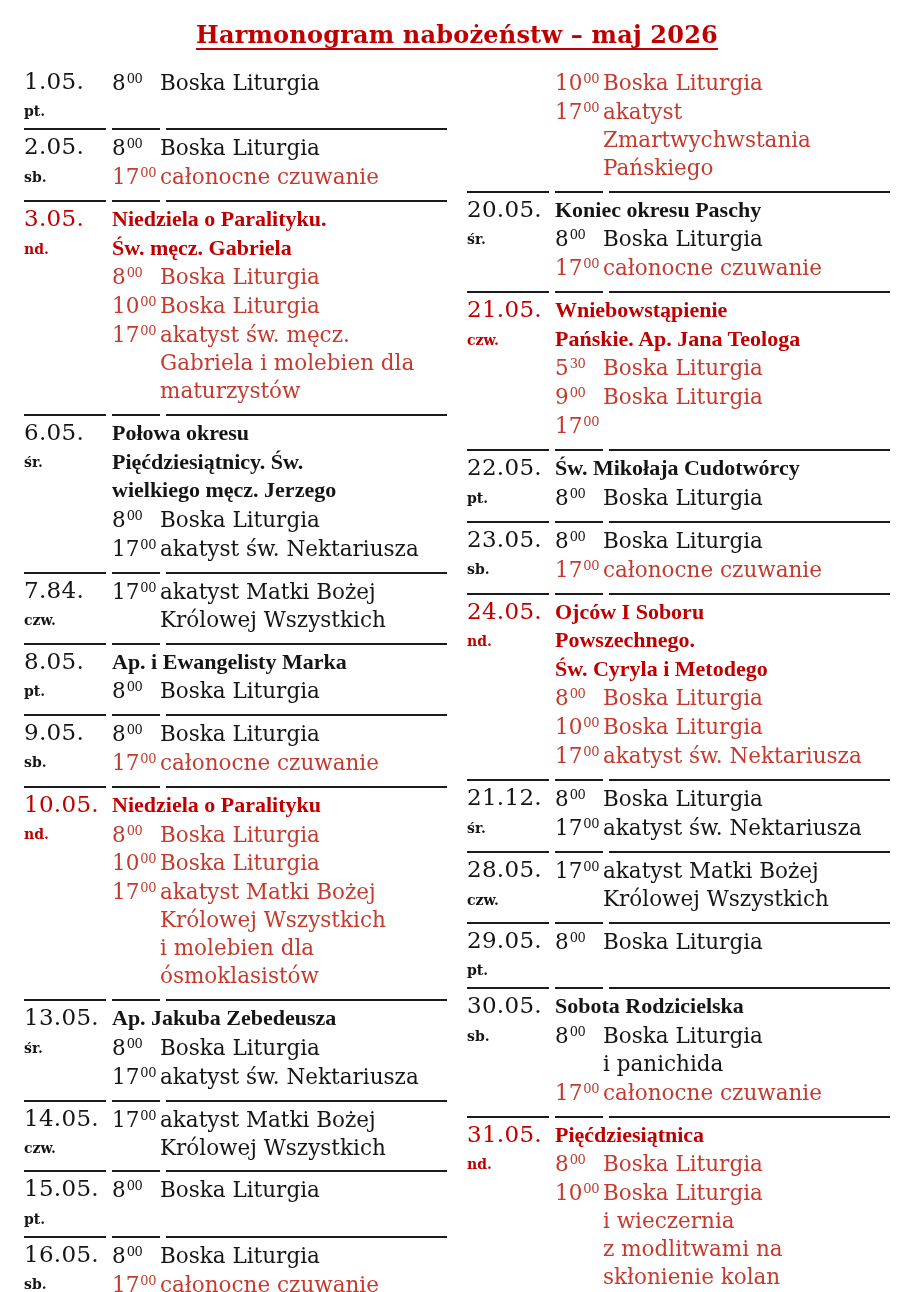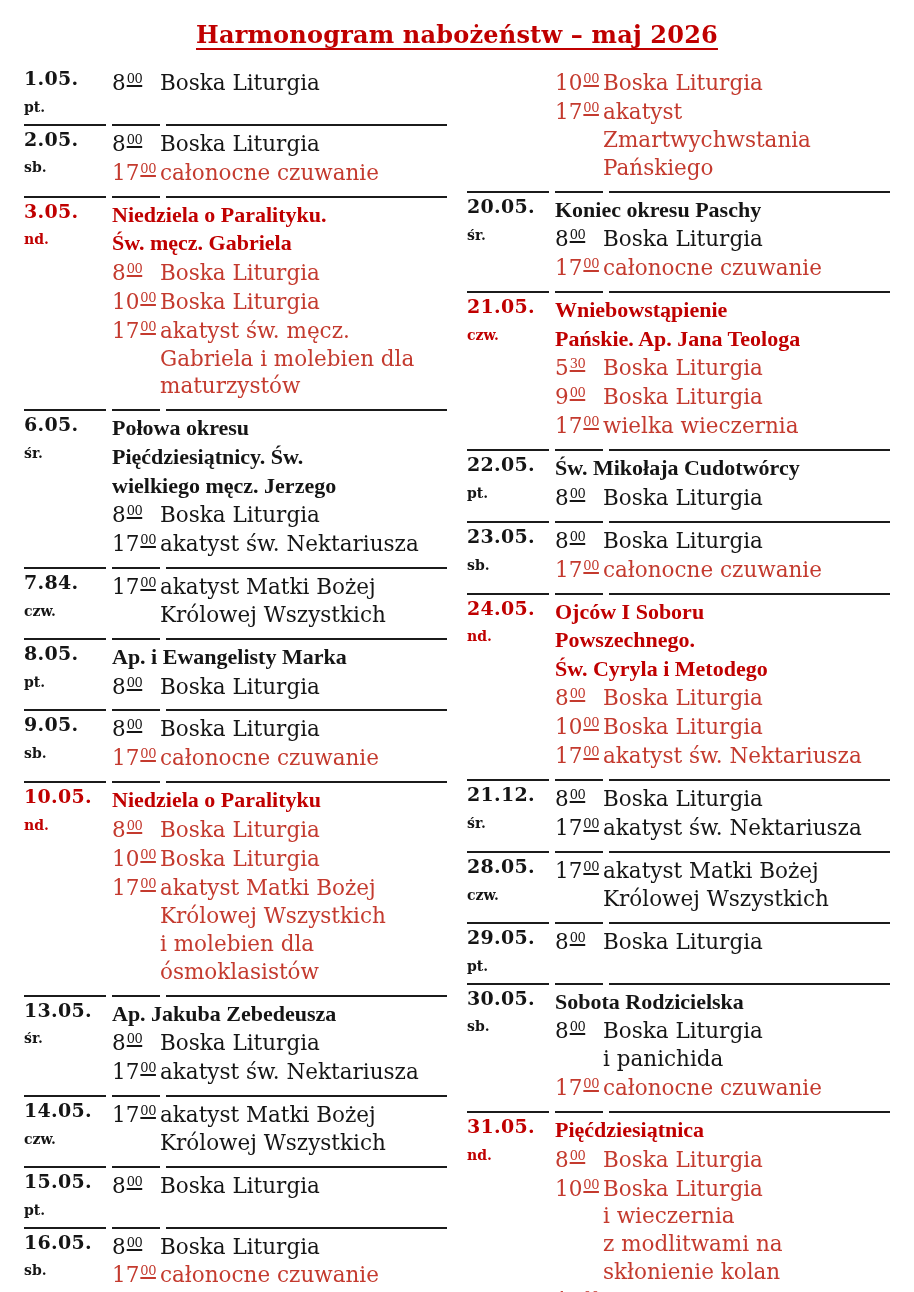--- a/index.html
+++ b/index.html
@@ -27,29 +27,29 @@
   .col{width:423px;flex:0 0 423px;}
   .row{position:relative;display:flex;padding:5px 0 8px 0;}
   .row.bordered::before{
     content:"";position:absolute;left:0;right:0;top:0;height:2px;
     background:linear-gradient(to right,
       var(--rule_black) 0 82px, transparent 82px 88px,
       var(--rule_black) 88px 136px, transparent 136px 142px,
       var(--rule_black) 142px 100%);
   }
   .datecell{flex:0 0 82px;margin-right:6px;}
-  .date{font-weight:700;font-size:19px;line-height:1.15;letter-spacing:.3px;}
+  .date{font-weight:400;font-size:23px;line-height:1.15;letter-spacing:.3px;}
   .day{font-weight:700;font-size:14px;line-height:1.2;margin-top:9px;}
   .content{flex:1;min-width:0;}
   .event-title{font-weight:700;font-size:22px;line-height:1.3;white-space:pre-line;margin-bottom:1px;font-family:Liberation Serif, serif;}
   .svc{display:flex;font-size:21.5px;line-height:1.3;margin:1px 0;}
   .time{flex:0 0 48px;white-space:nowrap;}
   .sup{
     font-size:13px;vertical-align:7px;margin-left:1px;letter-spacing:-.5px;
-    text-decoration:underline;text-decoration-thickness:1.5px;text-underline-offset:2px;text-align:right;
+    text-decoration-thickness:1.5px;text-underline-offset:2px;text-align:right;
   }
   .desc{white-space:pre-line;}
   .accent{color:var(--accent_red);}
   .redtext{color:var(--body_red);}
 </style>
 </head>
 <body>
 
 <div class="page">
   <div class="page-title">Harmonogram nabożeństw – maj 2026</div>
@@ -298,21 +298,20 @@
             <div class="svc">
               <span class="time redtext"><span>5</span><span class="sup">30</span></span>
               <span class="desc redtext">Boska Liturgia</span>
             </div>
             <div class="svc">
               <span class="time redtext"><span>9</span><span class="sup">00</span></span>
               <span class="desc redtext">Boska Liturgia</span>
             </div>
             <div class="svc">
               <span class="time redtext"><span>17</span><span class="sup">00</span></span>
-              <span class="desc redtext">wielka wieczernia</span>
             </div>
           </div>
         </div>
         <div class="row bordered">
           <div class="datecell">
             <div class="date">22.05.</div>
             <div class="day">pt.</div>
           </div>
           <div class="content">
             <div class="event-title">Św. Mikołaja Cudotwórcy</div>

